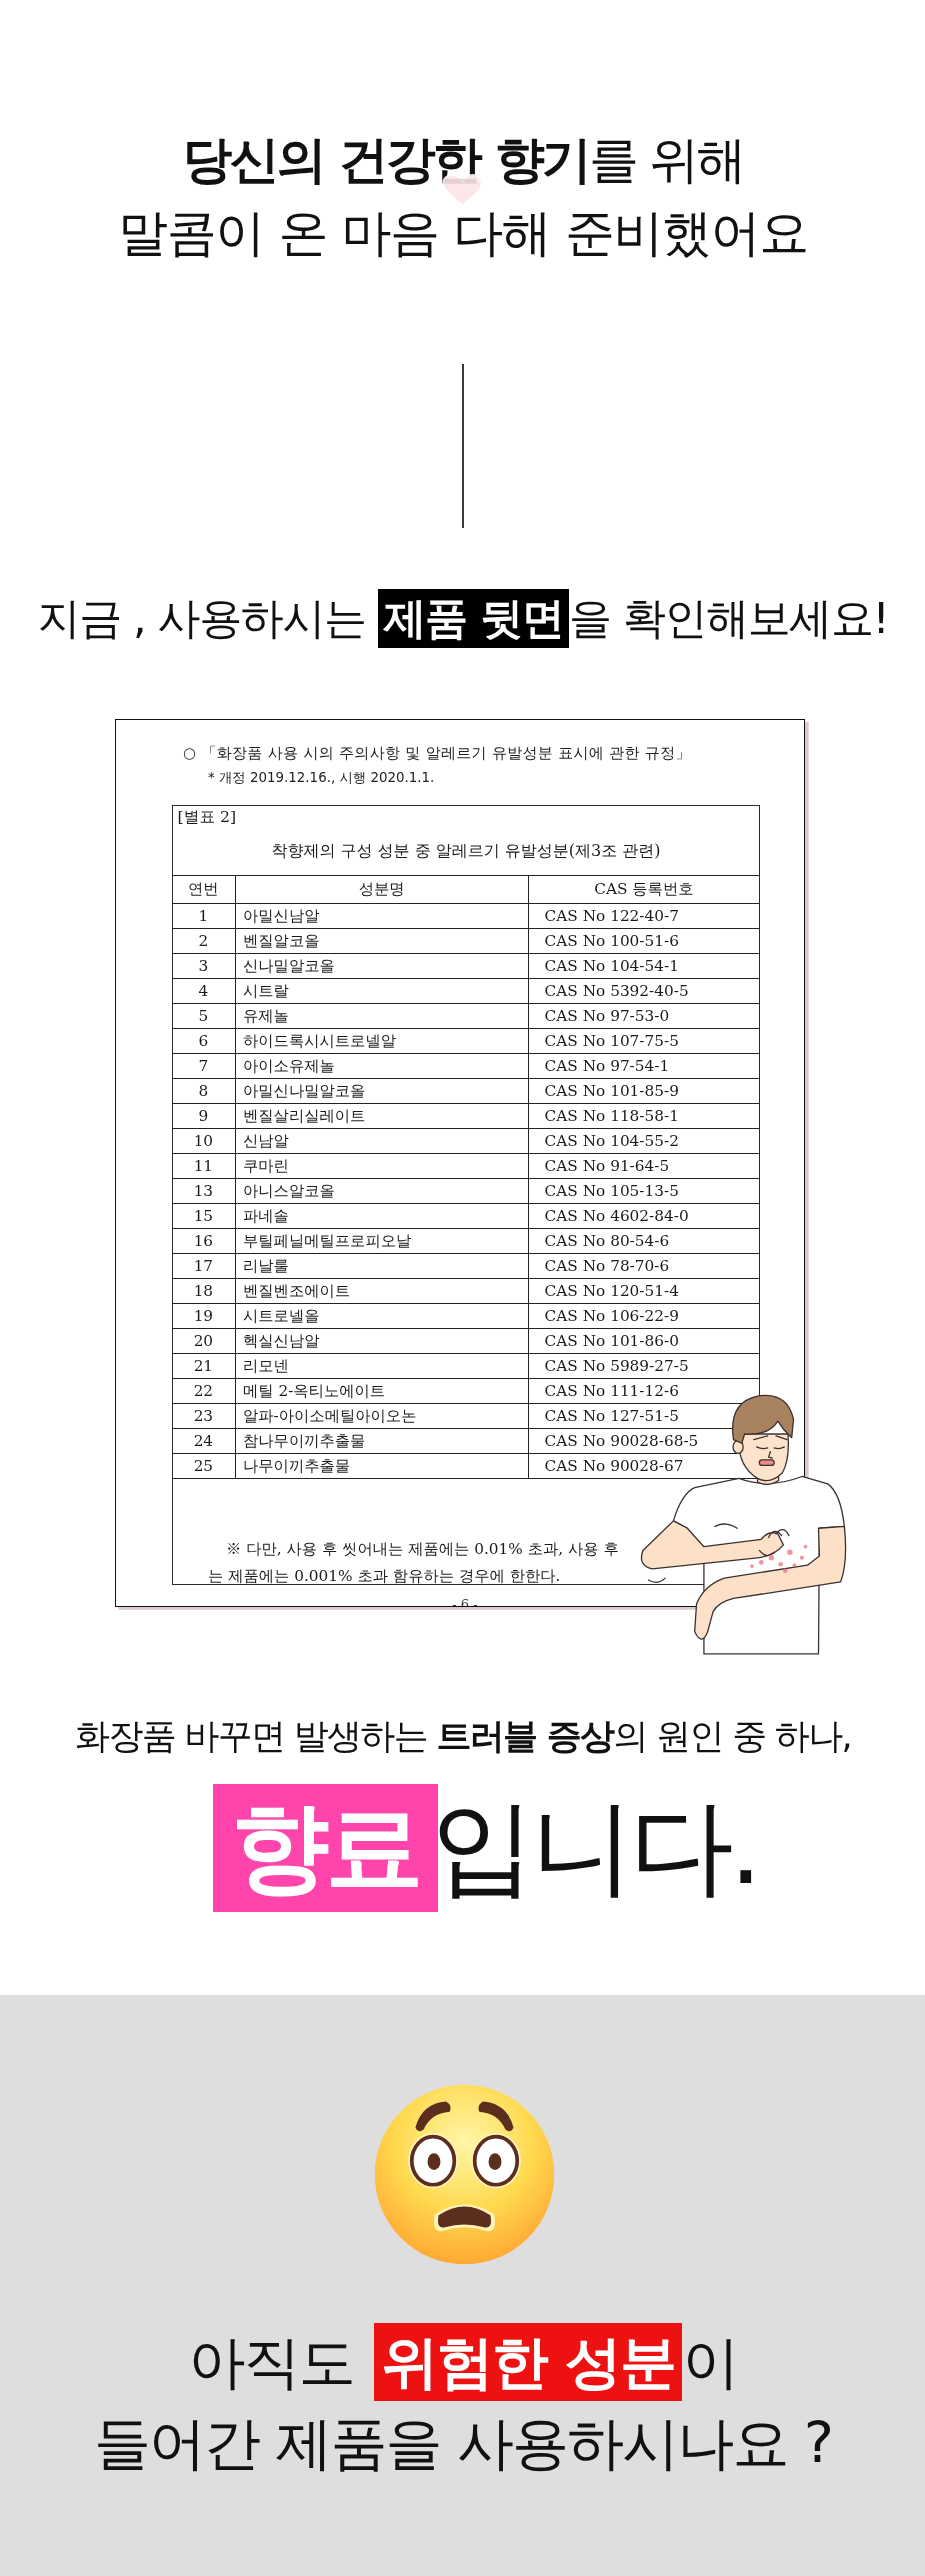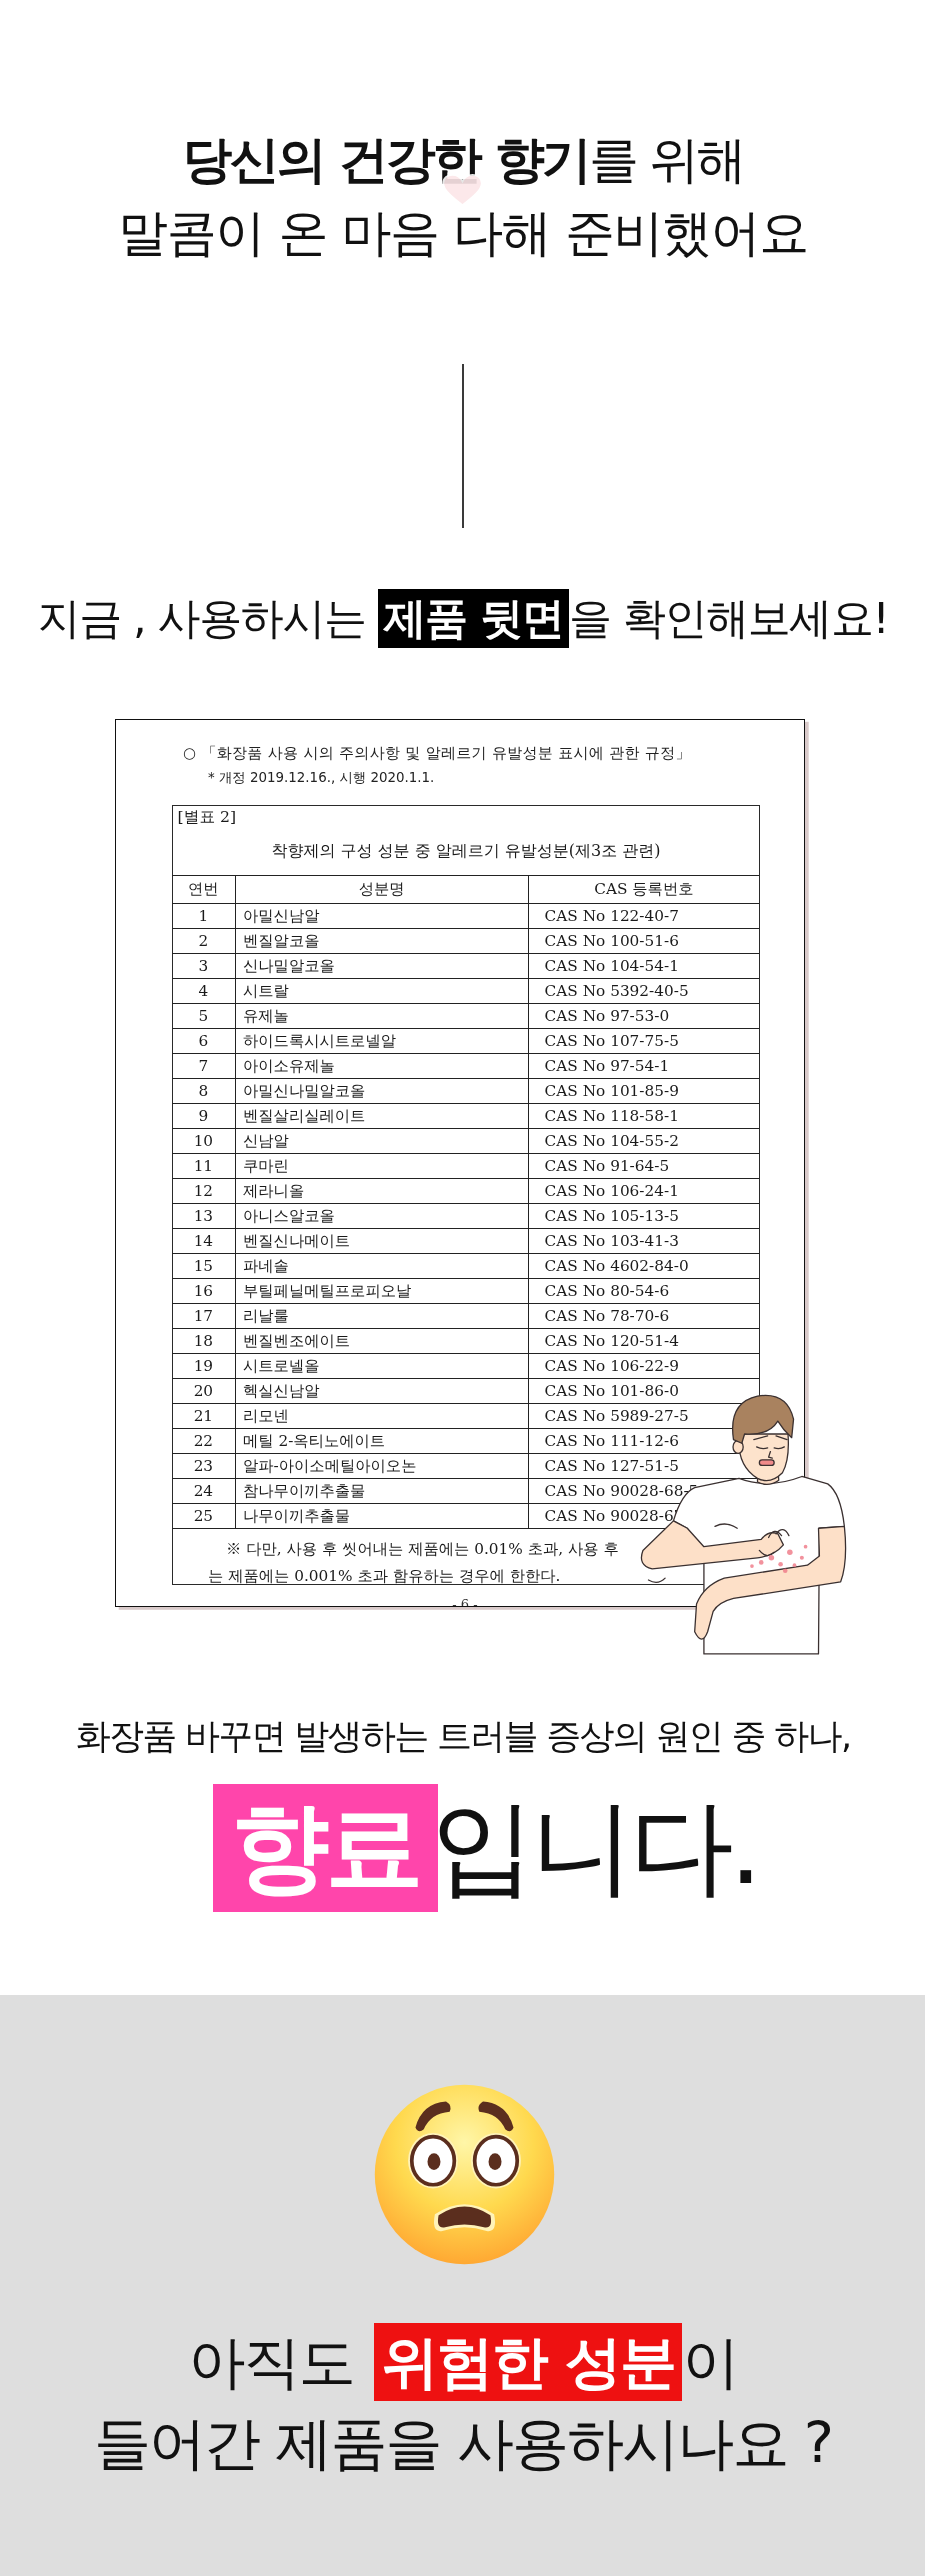--- a/index.html
+++ b/index.html
@@ -46,21 +46,21 @@
     table.ing td.nm { padding-left: 7.4px; }
     table.ing td.cas { padding-left: 16px; }
     .note1 { left: 13px; top: 732px; font-size: 15.3px; line-height: 22px; white-space: nowrap; margin-left: 40px; }
     .note2 { left: 35px; top: 759px; font-size: 15.3px; line-height: 22px; white-space: nowrap; }
     .pageno { left: 326px; top: 877px; width: 46px; text-align: center; font-size: 13px; line-height: 16.7px; font-family: "DejaVu Serif", serif; color: #333; }
 
     .man { left: 630px; top: 1380px; width: 231px; height: 278px; z-index: 5; }
 
     
     .cause { top: 1713px; height: 46px; line-height: 46px; font-size: 35px; letter-spacing: -1.7px; }
-    .cause .b { font-weight: normal; }
+    .cause .b { font-weight: bold; }
     .answer-hl {
       left: 189px; top: 1784px; width: 225px; height: 128px; line-height: 126px;
       background: #ff45ab; color: #fff; text-align: center; font-size: 98px; font-weight: 600; letter-spacing: -3.7px; white-space: nowrap; margin-left: 24px;
     }
     .answer-rest { left: 431px; top: 1784px; height: 128px; line-height: 126px; font-size: 104px; letter-spacing: -4.6px; white-space: nowrap; color: #111; }
 
     
     .gray { left: 0; top: 1995px; width: 926px; height: 581px; background: #dedede; }
     .emoji { left: 372px; top: 2083px; width: 185px; height: 185px; }
     .warn-1 { top: 2323px; height: 78px; line-height: 78px; font-size: 57px; letter-spacing: -1.9px; }
@@ -148,33 +148,23 @@
           <td class="no">10</td>
           <td class="nm">신남알</td>
           <td class="cas">CAS No 104-55-2</td>
         </tr>
           <tr>
           <td class="no">11</td>
           <td class="nm">쿠마린</td>
           <td class="cas">CAS No 91-64-5</td>
         </tr>
           <tr>
-          <td class="no">12</td>
-          <td class="nm">제라니올</td>
-          <td class="cas">CAS No 106-24-1</td>
-        </tr>
-          <tr>
           <td class="no">13</td>
           <td class="nm">아니스알코올</td>
           <td class="cas">CAS No 105-13-5</td>
-        </tr>
-          <tr>
-          <td class="no">14</td>
-          <td class="nm">벤질신나메이트</td>
-          <td class="cas">CAS No 103-41-3</td>
         </tr>
           <tr>
           <td class="no">15</td>
           <td class="nm">파네솔</td>
           <td class="cas">CAS No 4602-84-0</td>
         </tr>
           <tr>
           <td class="no">16</td>
           <td class="nm">부틸페닐메틸프로피오날</td>
           <td class="cas">CAS No 80-54-6</td>

